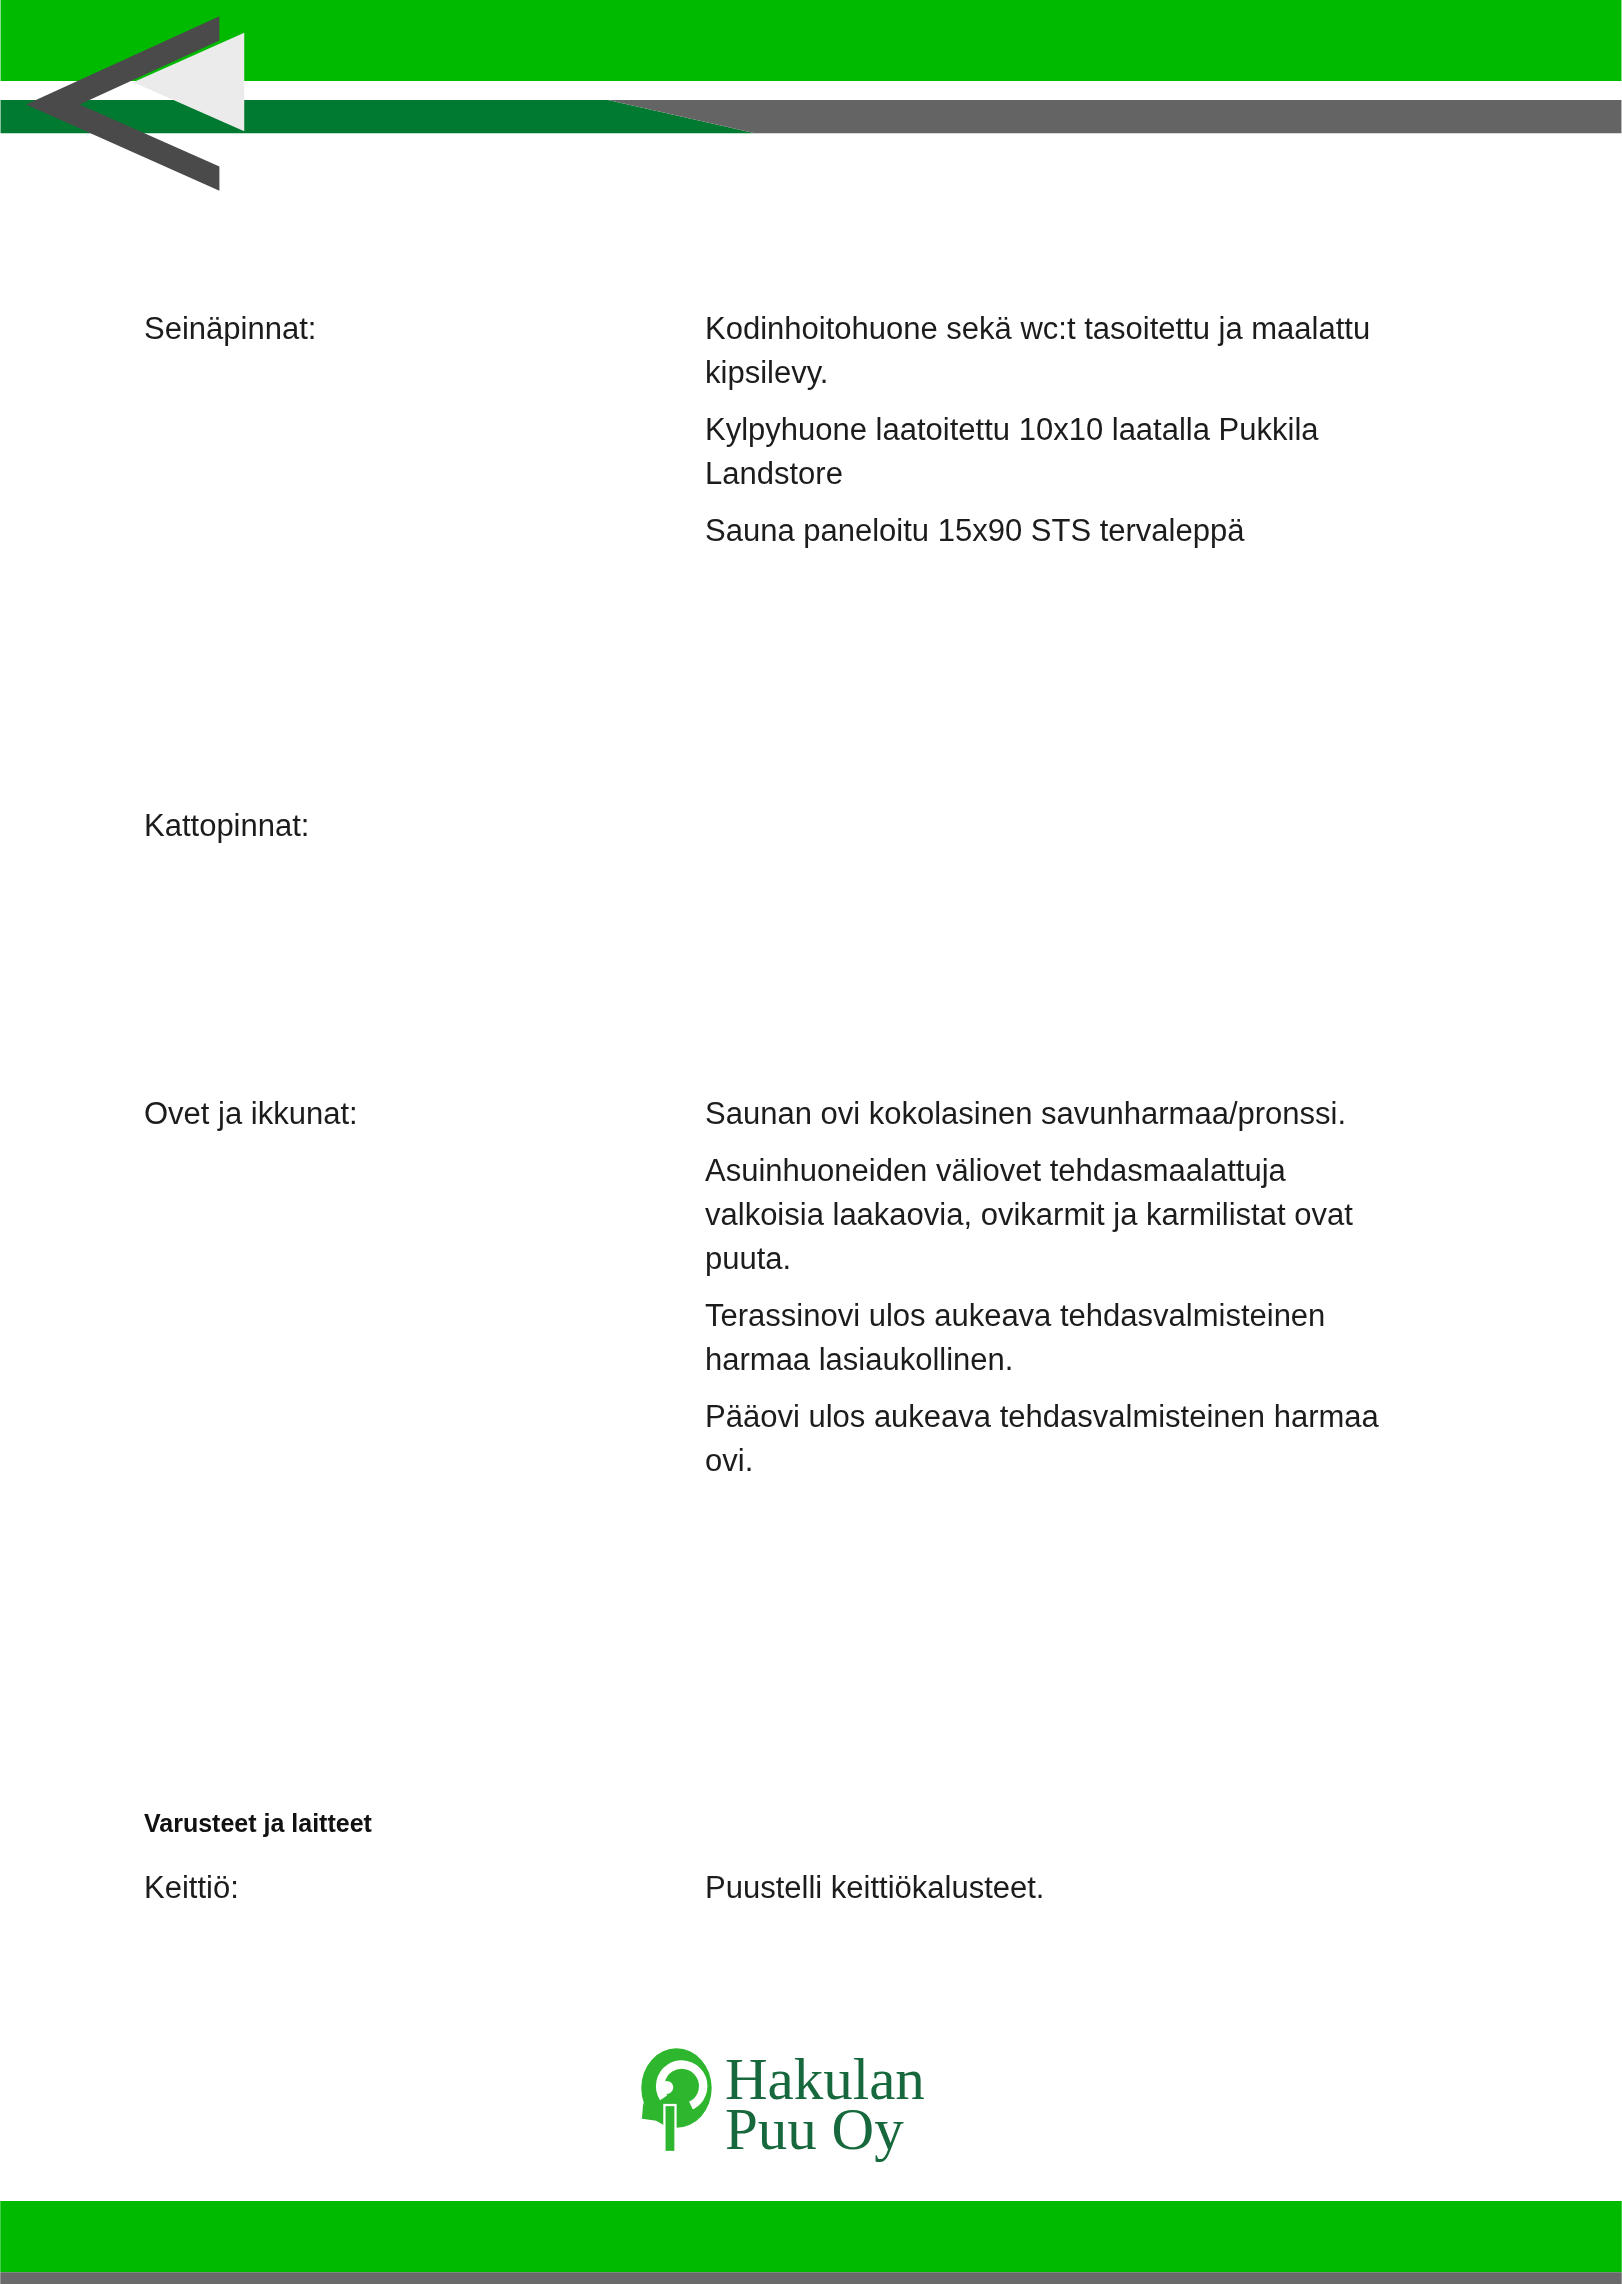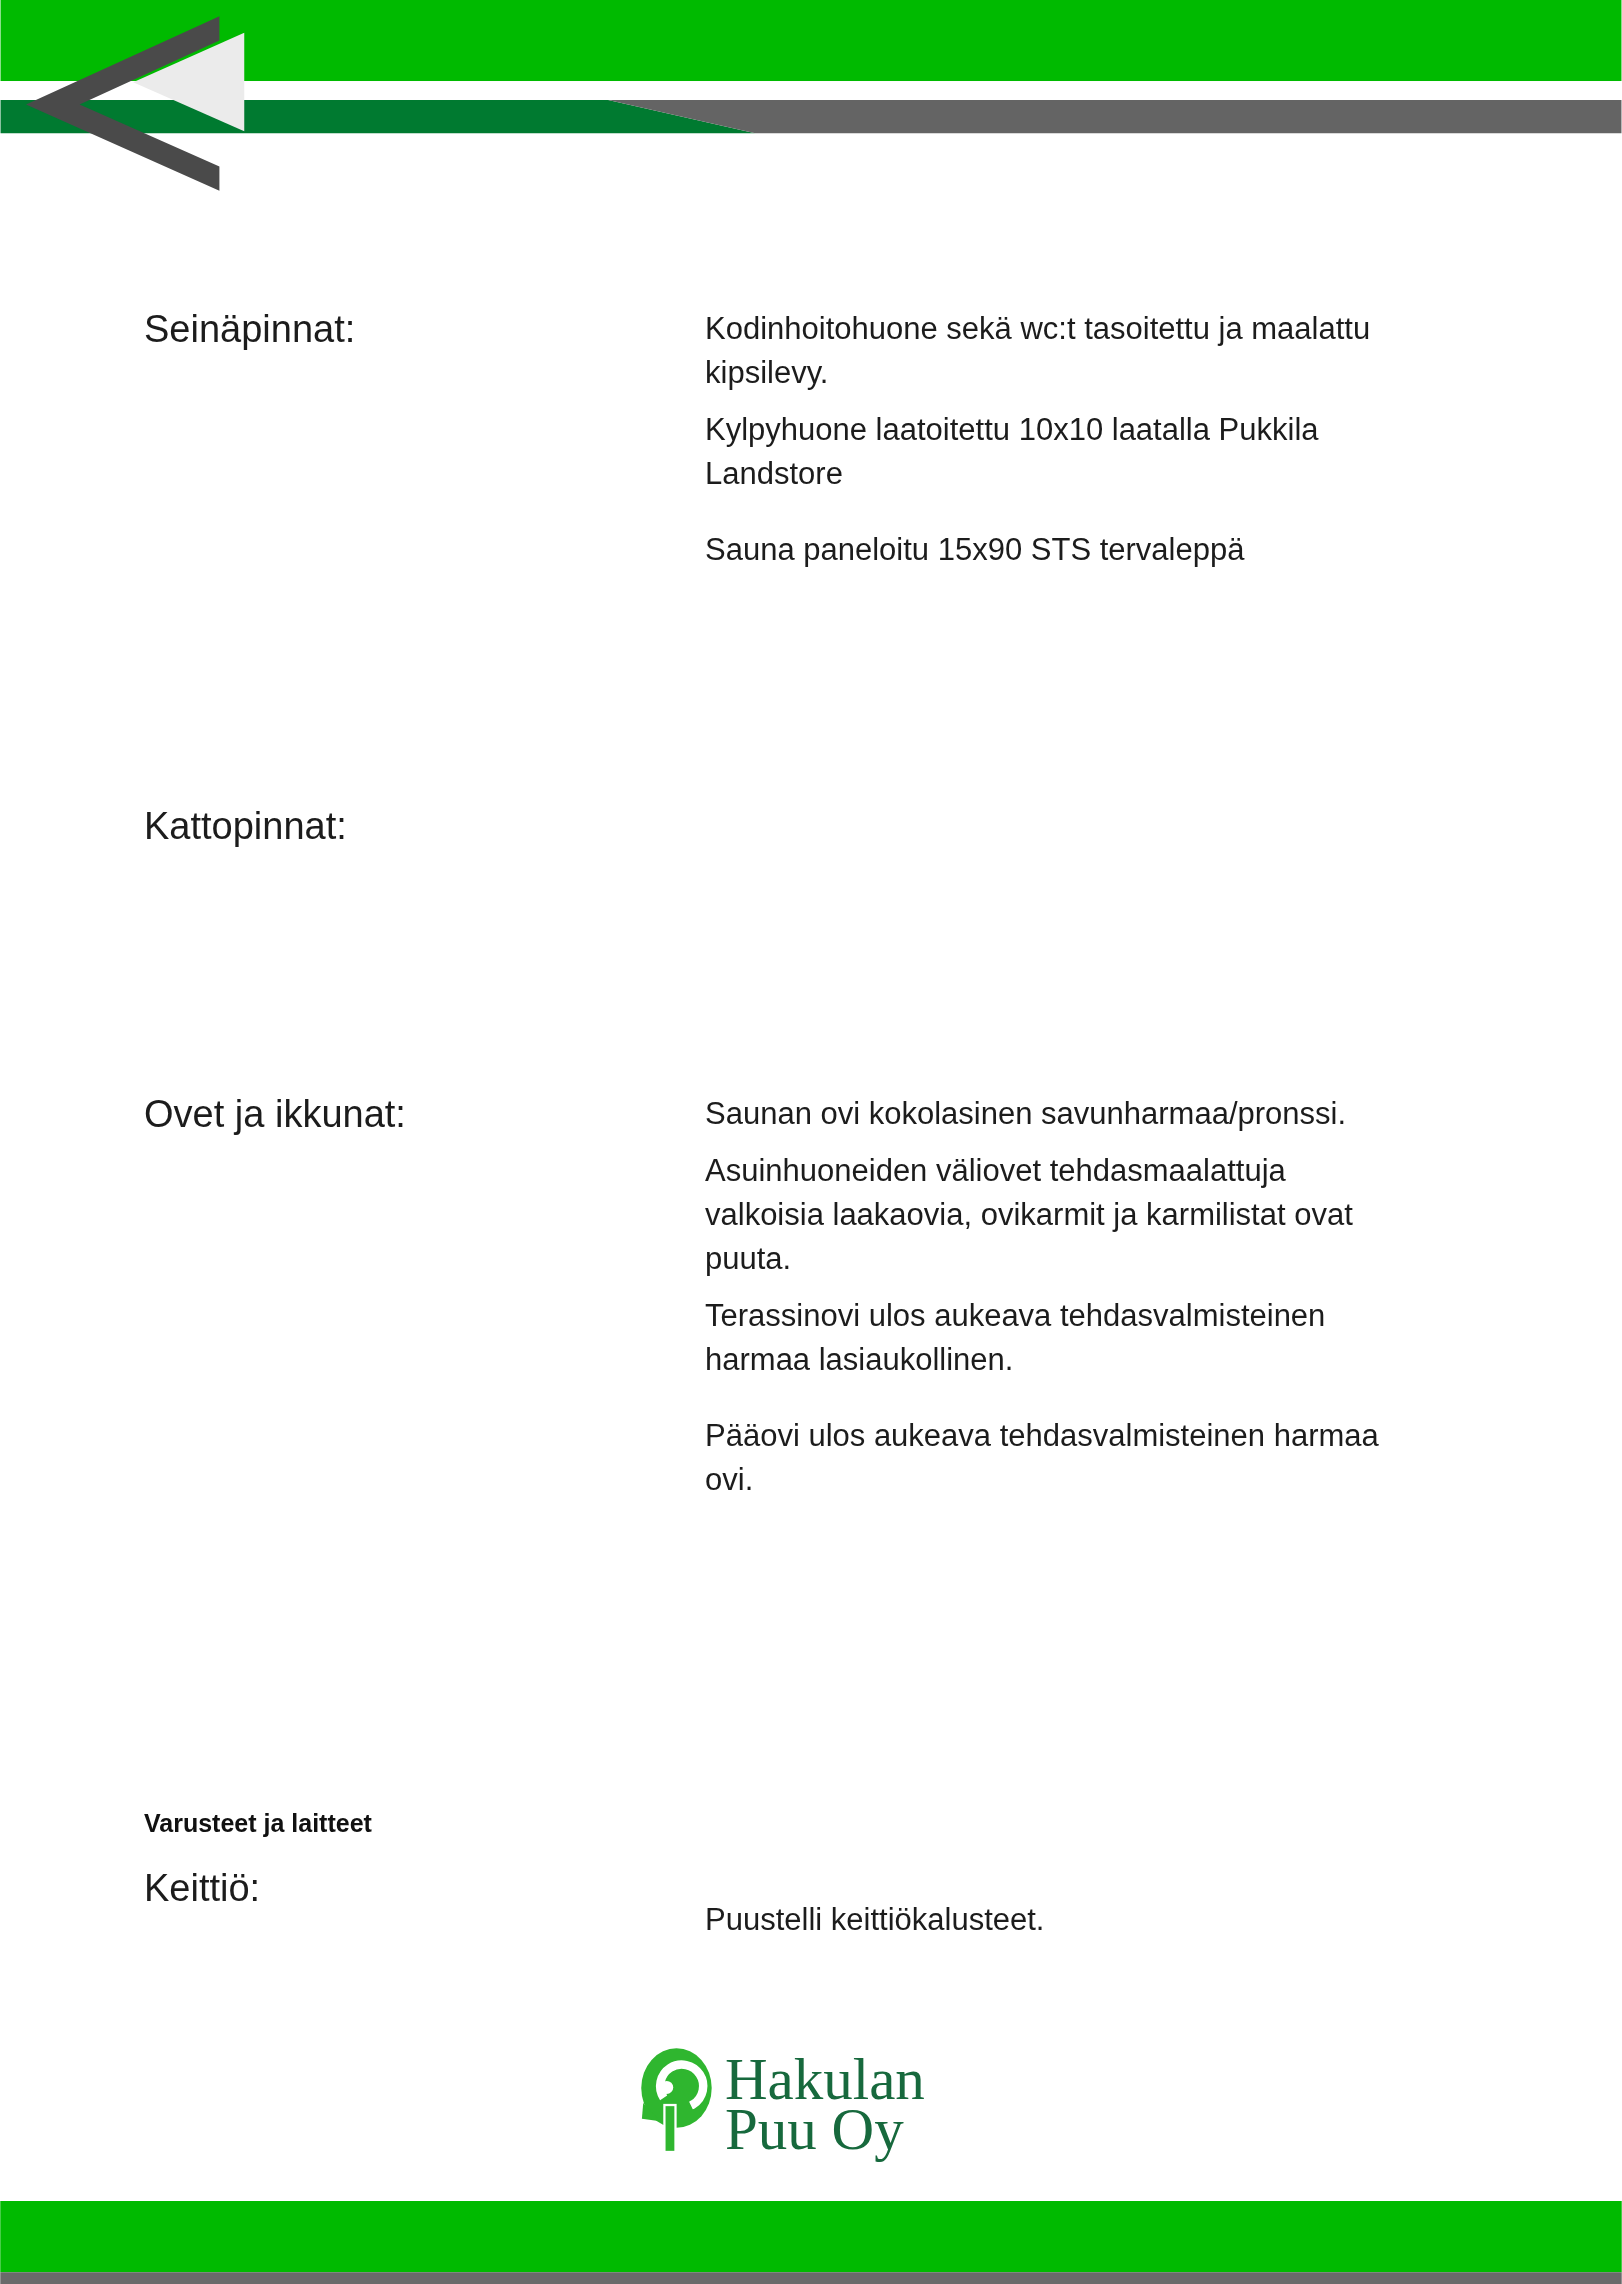--- a/index.html
+++ b/index.html
@@ -10,28 +10,28 @@
     overflow:hidden;
     font-family:"Liberation Sans", sans-serif;
   }
   .header-art,.footer-art{position:absolute;left:0;display:block;}
   .header-art{top:0;}
   .footer-art{bottom:0;}
 
   .section{position:absolute;left:0;width:1622px;}
   .label-col{
     position:absolute;left:144px;top:0;width:536px;
-    font-size:38px;line-height:44px;color:#1c1c1c;
+    font-size:31px;line-height:44px;color:#1c1c1c;
   }
   .content-col{
     position:absolute;left:705px;top:0;width:830px;
     font-size:31px;line-height:44px;color:#1c1c1c;
   }
   .para{white-space:pre-line;margin:0 0 13px 0;}
-  .para:last-child{margin-bottom:0;margin-top:32px;}
+  .para:last-child{margin-bottom:0;}
 
   .heading{
     position:absolute;left:144px;top:1801px;
     font-size:25px;line-height:44px;font-weight:bold;color:#111;
   }
 
   .logo{position:absolute;left:638px;top:2043px;display:flex;align-items:flex-start;}
   .logo-icon{width:75px;height:111px;flex:0 0 auto;}
   .logo-text{
     margin-left:12px;padding-top:10.5px;

